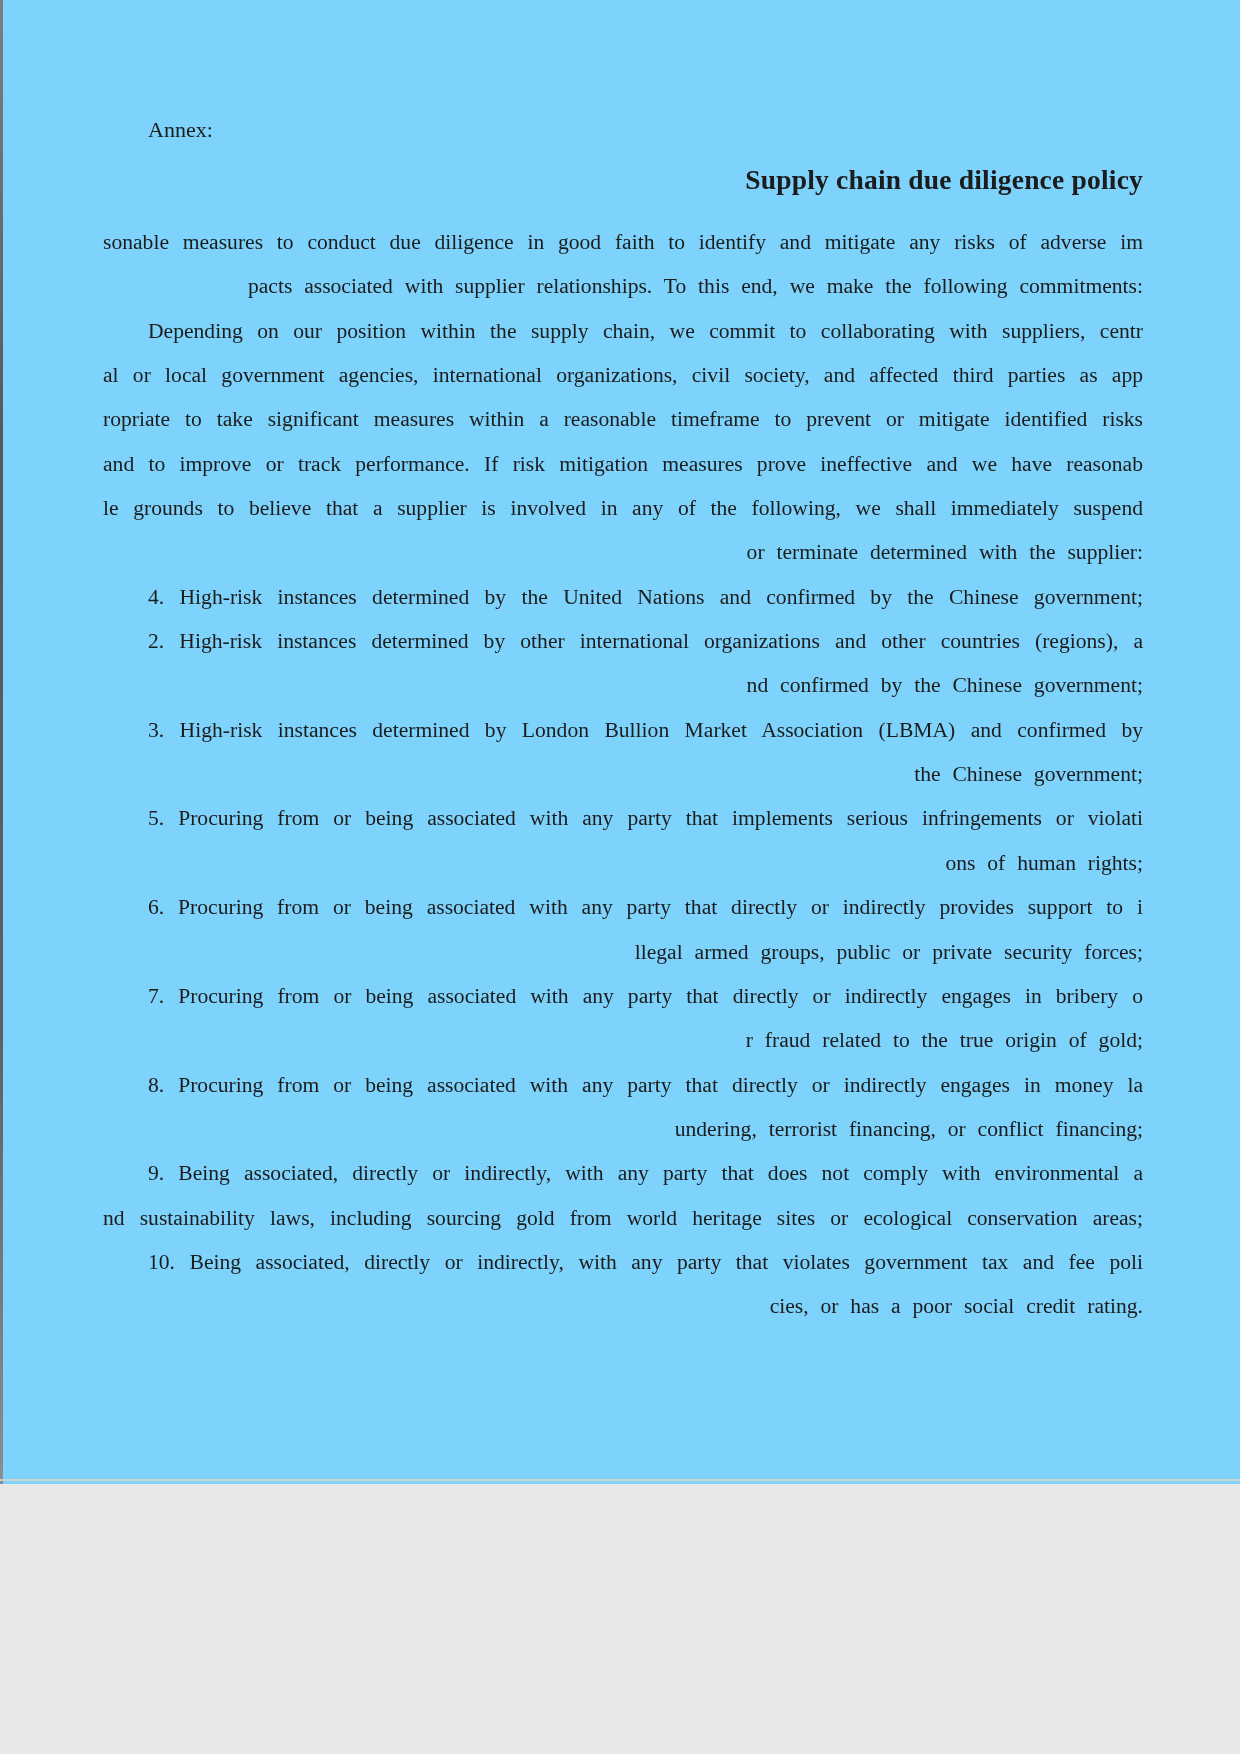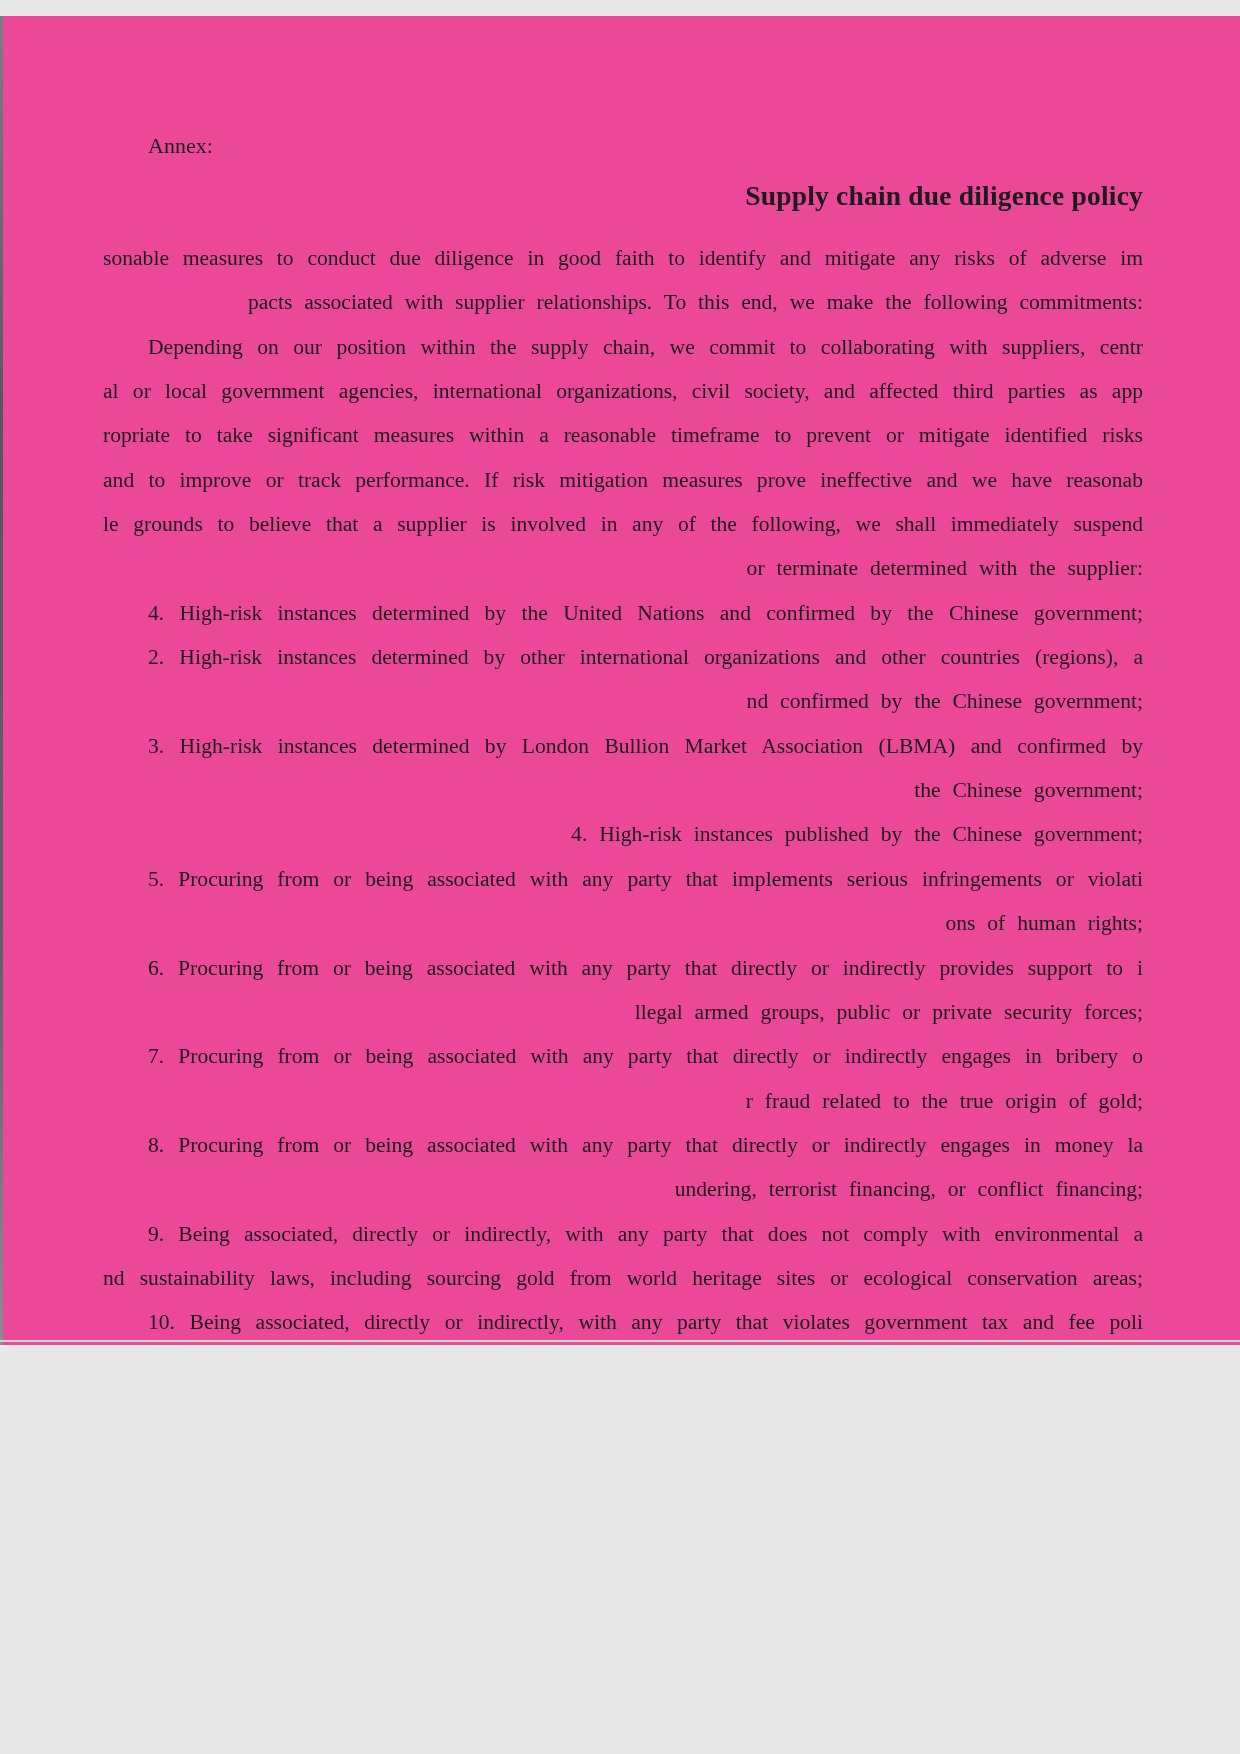--- a/index.html
+++ b/index.html
@@ -1,20 +1,20 @@
 <!DOCTYPE html>
 <html><head>
 <meta charset="utf-8">
 <style>
   html,body { margin:0; padding:0; background:#e8e8e8; }
   .page {
     position:relative;
-    width:1240px; height:1329px;
-    margin:16px auto;
-    background:#ec4899;
+    width:1240px; height:1484px;
+    margin:0 auto;
+    background:#7dd3fc;
     font-family:"Liberation Serif","DejaVu Serif",serif;
     color:#1c1c1c;
     overflow:hidden;
   }
   
   .scan-edge-left {
     position:absolute; left:0; top:0;
     width:3px; height:100%;
     background:linear-gradient(#7a7f84, #55595e 30%, #5c6166 70%, #8a8e92);
   }
@@ -73,21 +73,20 @@
     <div class="ln jf">ropriate to take significant measures within a reasonable timeframe to prevent or mitigate identified risks</div>
     <div class="ln jf">and to improve or track performance. If risk mitigation measures prove ineffective and we have reasonab</div>
     <div class="ln jf">le grounds to believe that a supplier is involved in any of the following, we shall immediately suspend</div>
     <div class="ln">or terminate determined with the supplier:</div>
 
     <div class="ln ind jf">4. High-risk instances determined by the United Nations and confirmed by the Chinese government;</div>
     <div class="ln ind jf">2. High-risk instances determined by other international organizations and other countries (regions), a</div>
     <div class="ln">nd confirmed by the Chinese government;</div>
     <div class="ln ind jf">3. High-risk instances determined by London Bullion Market Association (LBMA) and confirmed by</div>
     <div class="ln">the Chinese government;</div>
-    <div class="ln ind">4. High-risk instances published by the Chinese government;</div>
     <div class="ln ind jf">5. Procuring from or being associated with any party that implements serious infringements or violati</div>
     <div class="ln">ons of human rights;</div>
     <div class="ln ind jf">6. Procuring from or being associated with any party that directly or indirectly provides support to i</div>
     <div class="ln">llegal armed groups, public or private security forces;</div>
     <div class="ln ind jf">7. Procuring from or being associated with any party that directly or indirectly engages in bribery o</div>
     <div class="ln">r fraud related to the true origin of gold;</div>
     <div class="ln ind jf">8. Procuring from or being associated with any party that directly or indirectly engages in money la</div>
     <div class="ln">undering, terrorist financing, or conflict financing;</div>
     <div class="ln ind jf">9. Being associated, directly or indirectly, with any party that does not comply with environmental a</div>
     <div class="ln jf">nd sustainability laws, including sourcing gold from world heritage sites or ecological conservation areas;</div>

